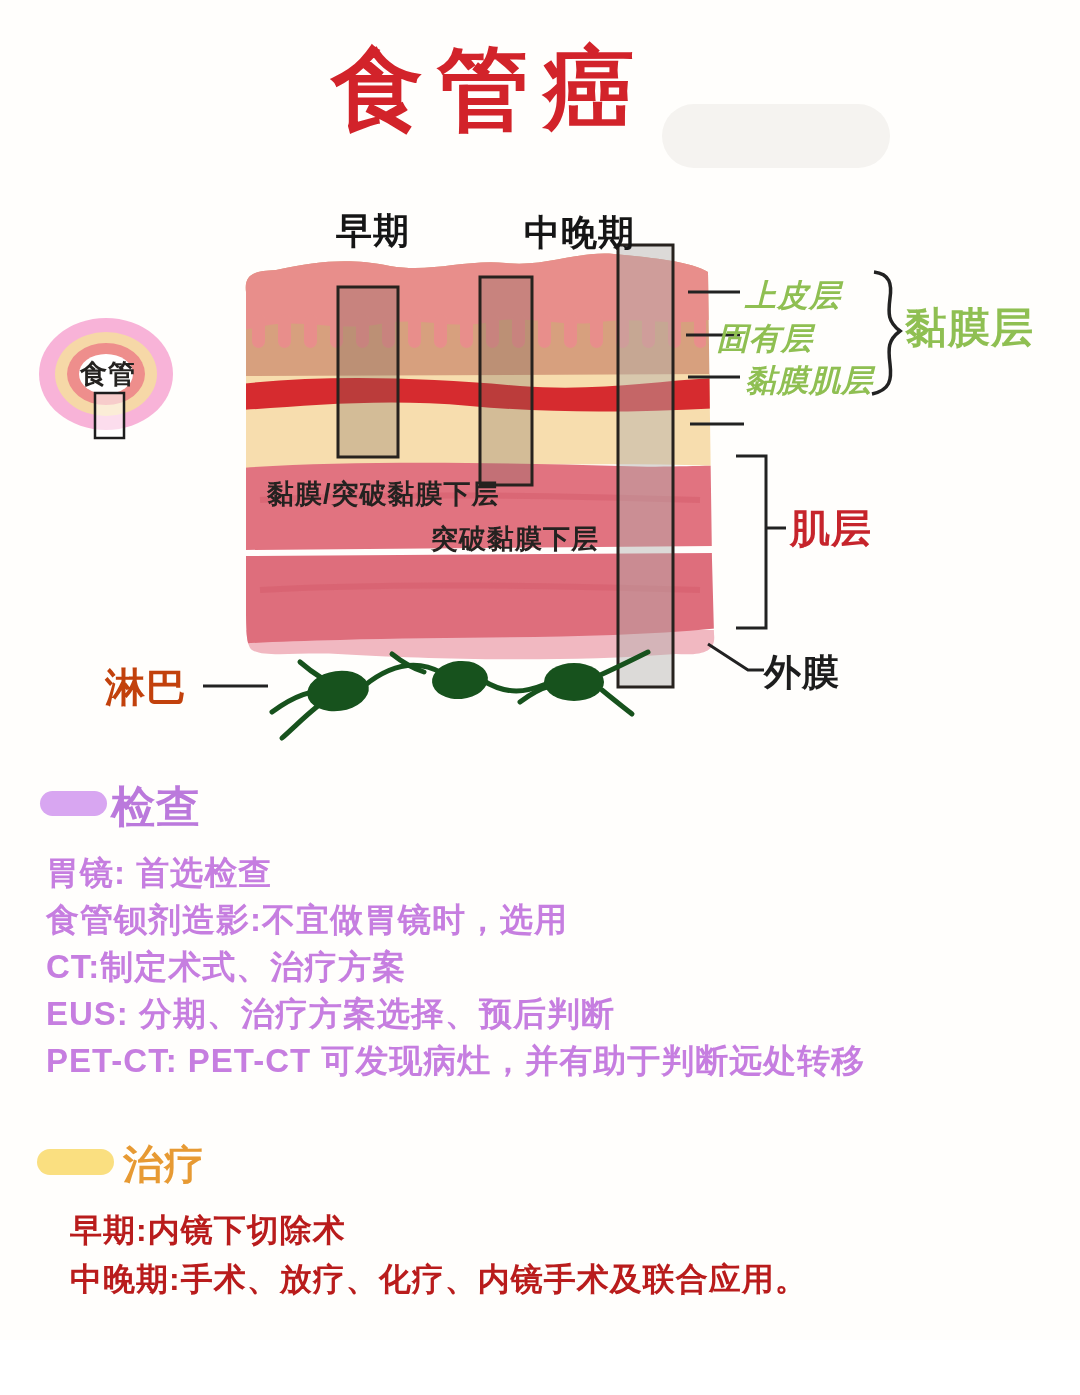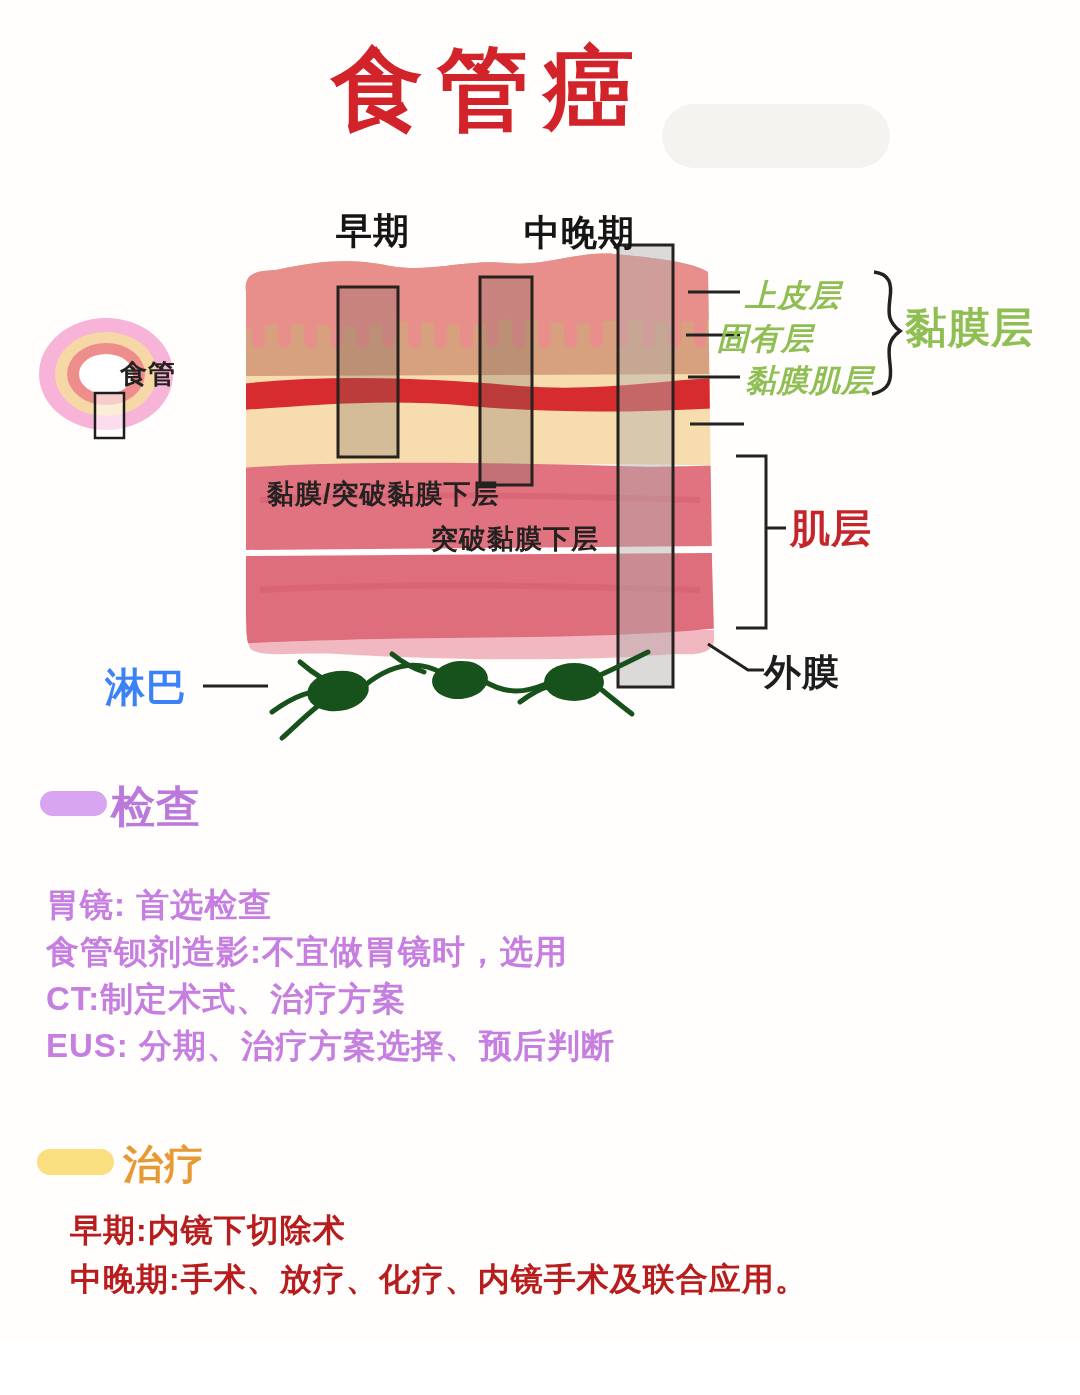--- a/index.html
+++ b/index.html
@@ -22,31 +22,31 @@
   }
 
   .stage-label{font-size:36px;color:#151515;}
   .note-black{font-size:27px;color:#242220;}
 
   .green-label{font-size:31px;color:#8fbf52;font-style:italic;}
   .mucosa-group{font-size:42px;color:#8fbf52;text-align:right;}
   .submucosa-label{font-size:35px;color:#e8a23b;}
   .muscle-label{font-size:40px;color:#c6242b;}
   .adventitia-label{font-size:37px;color:#1d1d1d;}
-  .lymph-label{font-size:40px;color:#3b82f6;}
-  .esophagus-label{font-size:27px;color:#242220;padding-left:40px;}
+  .lymph-label{font-size:40px;color:#c2410c;}
+  .esophagus-label{font-size:27px;color:#242220;}
 
   .pill{border-radius:14px;}
   .pill-exam{left:40px;top:791px;width:67px;height:25px;background:#d8a6f1;}
   .pill-treat{left:37px;top:1149px;width:77px;height:26px;background:#fadf80;}
 
   .sec-heading-exam{left:111px;top:778px;font-size:44px;color:#bb79dc;}
   .sec-heading-treat{left:123px;top:1137px;font-size:40px;color:#e79a33;}
 
-  .exam-block{left:46px;top:849px;font-size:33px;color:#c67ee0;margin-top:32px;}
+  .exam-block{left:46px;top:849px;font-size:33px;color:#c67ee0;}
   .exam-block .line{height:47px;line-height:47px;}
   .treat-block{left:70px;top:1206px;font-size:32px;color:#b91c1c;}
   .treat-block .line{height:49px;line-height:49px;}
 </style>
 </head>
 <body>
 
 <div id="page">
 
   <div class="abs watermark"></div>
@@ -142,20 +142,21 @@
 
   <div class="abs hand lymph-label" style="left:105px;top:660px">淋巴</div>
 
   <div class="abs pill pill-exam"></div>
   <div class="abs hand sec-heading-exam">检查</div>
   <div class="abs hand exam-block">
     <div class="line">胃镜: 首选检查</div>
     <div class="line">食管钡剂造影:不宜做胃镜时，选用</div>
     <div class="line">CT:制定术式、治疗方案</div>
     <div class="line">EUS: 分期、治疗方案选择、预后判断</div>
+    <div class="line">PET-CT: PET-CT 可发现病灶，并有助于判断远处转移</div>
   </div>
 
   <div class="abs pill pill-treat"></div>
   <div class="abs hand sec-heading-treat">治疗</div>
   <div class="abs hand treat-block">
     <div class="line">早期:内镜下切除术</div>
     <div class="line">中晚期:手术、放疗、化疗、内镜手术及联合应用。</div>
   </div>
 
 </div>

